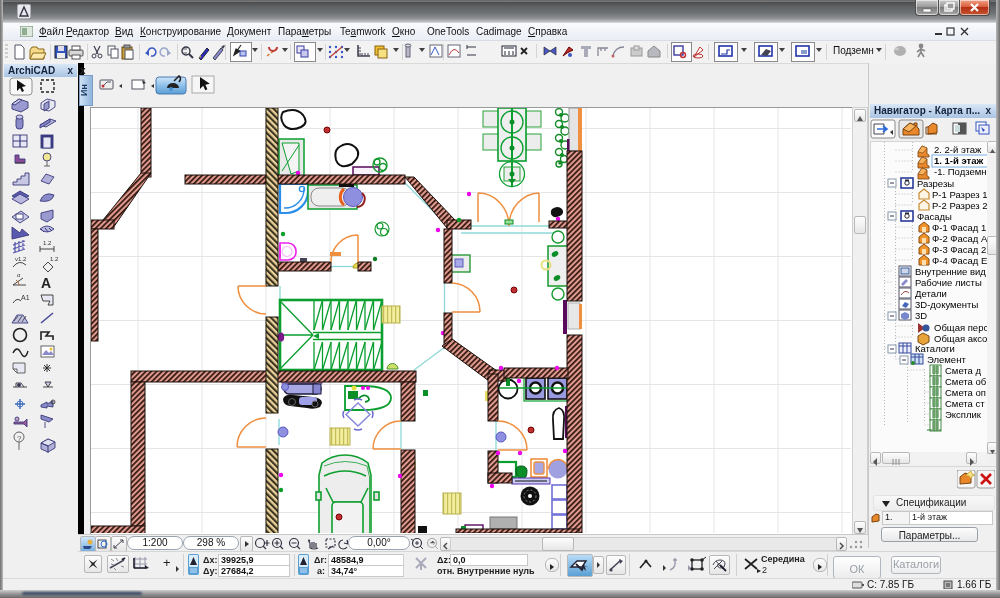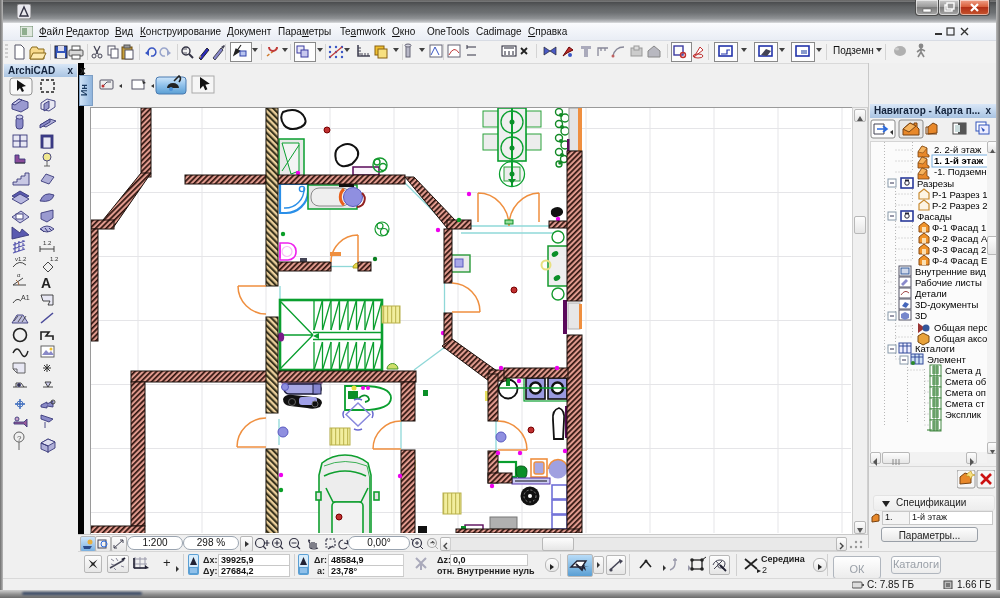--- a/index.html
+++ b/index.html
@@ -980,21 +980,21 @@
  <div style="position:absolute;left:216px;top:2px;width:1px;height:22px;background:#d0d0d0"></div>
  <svg style="position:absolute;left:220px;top:2px" width="11" height="21">
       <rect x="0" y="0" width="11" height="21" rx="2" fill="#5a9fd4"></rect>
       <rect x="1" y="1" width="9" height="12" rx="1" fill="#d8ecfb"></rect>
       <path d="M5.5 3 L9 11 H2z" fill="#223"></path>
       <rect x="2" y="14" width="7" height="5" fill="#8fc0ea"></rect>
     </svg>
  <div class="clab" style="left:236px;top:3px">Δr:</div>
  <div class="cfld" style="left:250px;top:2px;width:72px;height:10px;font-weight:bold">48584,9</div>
  <div class="clab" style="left:239px;top:14px">a:</div>
- <div class="cfld" style="left:250px;top:13px;width:72px;height:10px;font-weight:bold">23,78°</div>
+ <div class="cfld" style="left:250px;top:13px;width:72px;height:10px;font-weight:bold">34,74°</div>
  <div style="position:absolute;left:325px;top:2px;width:1px;height:22px;background:#d0d0d0"></div>
  <svg style="position:absolute;left:336px;top:4px" width="14" height="16">
       <path d="M2 2 l10 10 M12 2 L2 12 M7 7 v7" stroke="#aab" stroke-width="2" fill="none"></path>
     </svg>
  <div class="clab" style="left:359px;top:3px">Δz:</div>
  <div class="cfld" style="left:372px;top:2px;width:74px;height:10px;font-weight:bold">0,0</div>
  <div class="clab" style="left:359px;top:14px">отн. Внутренние нуль</div>
  <div class="sbtn" style="left:467px;top:6px;width:12px;height:12px;border-radius:6px"><svg width="12" height="12">
         <path d="M4 3 l4 3 l-4 3z" fill="#222"></path>
       </svg></div>

